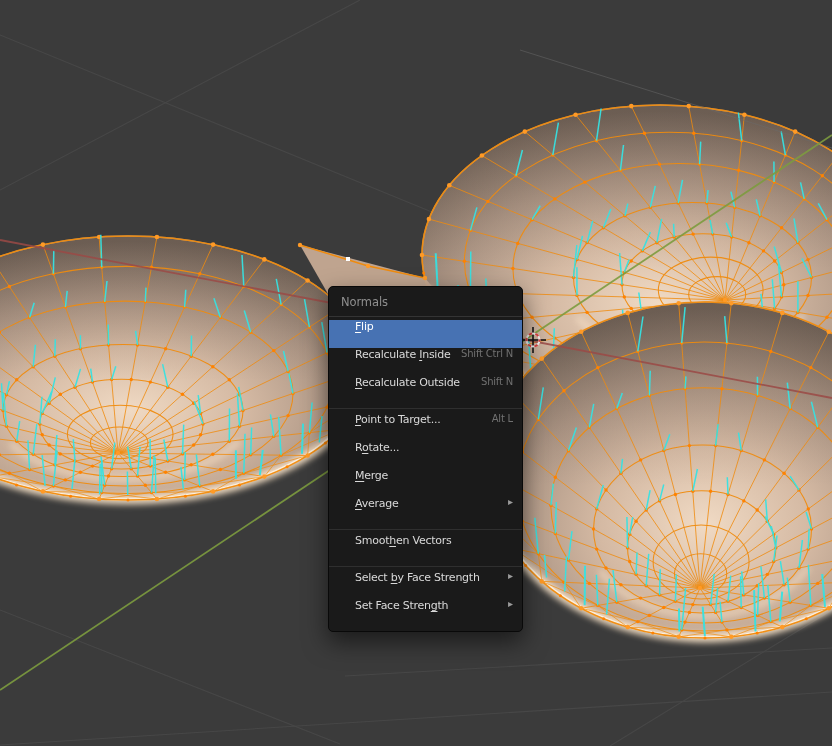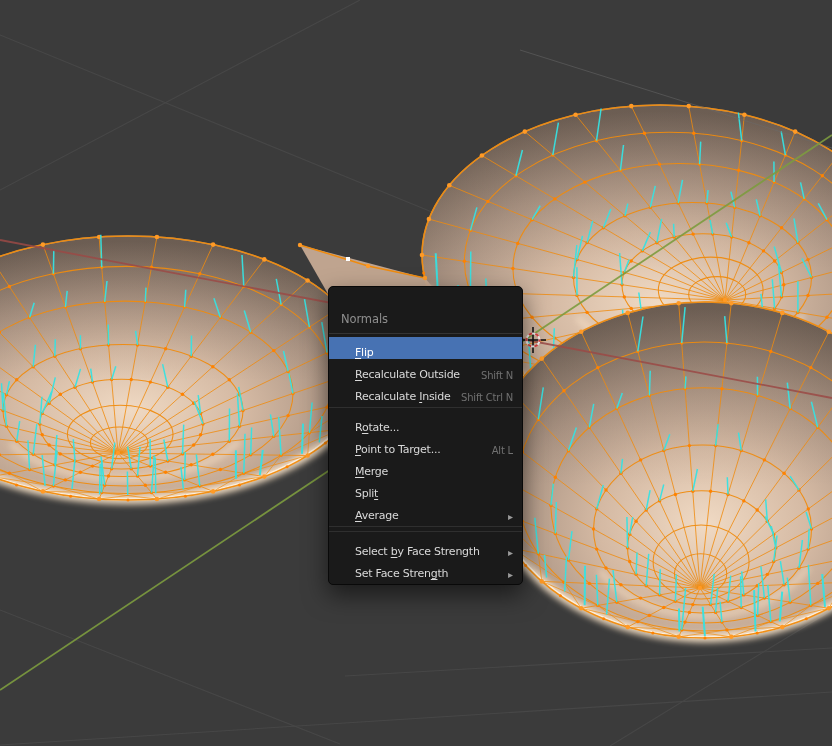--- a/index.html
+++ b/index.html
@@ -10,24 +10,24 @@
   }
   #scene{position:absolute;left:0;top:0;}
   
   .menu{
     position:absolute;left:328px;top:286px;width:195px;box-sizing:border-box;
     background:var(--menubg,#1a1a1a);
     border:1px solid #090909;border-radius:5px;
     box-shadow:0 10px 24px rgba(0,0,0,.55);
     color:var(--item,#d9d9d9);z-index:5;
   }
-  .menu-title{font-size:11.5px;color:var(--title,#8f8f8f);padding:25px 12px 7px;letter-spacing:-0.1px;}
+  .menu-title{font-size:11.5px;color:var(--title,#8f8f8f);padding:8px 12px 7px;letter-spacing:-0.1px;}
   .title-line{height:1px;background:#343434;}
   #menu-items{padding:3px 0 4px;}
-  .mi{display:flex;align-items:flex-end;height:22px;padding:0 9px 0 26px;cursor:default;}
+  .mi{display:flex;align-items:flex-start;height:28px;padding:0 9px 0 26px;cursor:default;}
   .mi .lab{white-space:nowrap;font-size:11px;letter-spacing:-0.25px;}
   .mi .sc{margin-left:auto;font-size:10px;letter-spacing:-0.2px;color:var(--sc,#717171);padding-left:5px;white-space:nowrap;}
   .mi .arrow{margin-left:auto;color:#9a9a9a;font-size:10px;line-height:1;}
   .mi.hl{background:var(--hl,#4772b3);color:#fff;}
   .u{text-decoration:underline;text-underline-offset:2px;}
   .sep{height:1px;background:var(--sep,#2f2f2f);margin:4px 0;}
 </style>
 </head>
 <body>
 
@@ -945,46 +945,46 @@
     </svg>
 
   <div class="menu">
     <div class="menu-title">Normals</div>
     <div class="title-line"></div>
     <div id="menu-items">
         <div class="mi hl">
           <span class="lab"><span class="u">F</span>lip</span>
         </div>
         <div class="mi">
+          <span class="lab">Recalculate <span class="u">I</span>nside</span>
+          <span class="sc">Shift Ctrl N</span>
+        </div>
+        <div class="mi">
           <span class="lab"><span class="u">R</span>ecalculate Outside</span>
           <span class="sc">Shift N</span>
         </div>
-        <div class="mi">
-          <span class="lab">Recalculate <span class="u">I</span>nside</span>
-          <span class="sc">Shift Ctrl N</span>
-        </div>
         <div class="sep"></div>
-        <div class="mi">
-          <span class="lab">R<span class="u">o</span>tate...</span>
-        </div>
         <div class="mi">
           <span class="lab"><span class="u">P</span>oint to Target...</span>
           <span class="sc">Alt L</span>
         </div>
         <div class="mi">
-          <span class="lab"><span class="u">M</span>erge</span>
+          <span class="lab">R<span class="u">o</span>tate...</span>
         </div>
         <div class="mi">
-          <span class="lab">Spli<span class="u">t</span></span>
+          <span class="lab"><span class="u">M</span>erge</span>
         </div>
         <div class="mi">
           <span class="lab"><span class="u">A</span>verage</span>
           <span class="arrow">▸</span>
         </div>
         <div class="sep"></div>
+        <div class="mi">
+          <span class="lab">Smoot<span class="u">h</span>en Vectors</span>
+        </div>
         <div class="sep"></div>
         <div class="mi">
           <span class="lab">Select <span class="u">b</span>y Face Strength</span>
           <span class="arrow">▸</span>
         </div>
         <div class="mi">
           <span class="lab">Set Face Stren<span class="u">g</span>th</span>
           <span class="arrow">▸</span>
         </div>
       </div>

